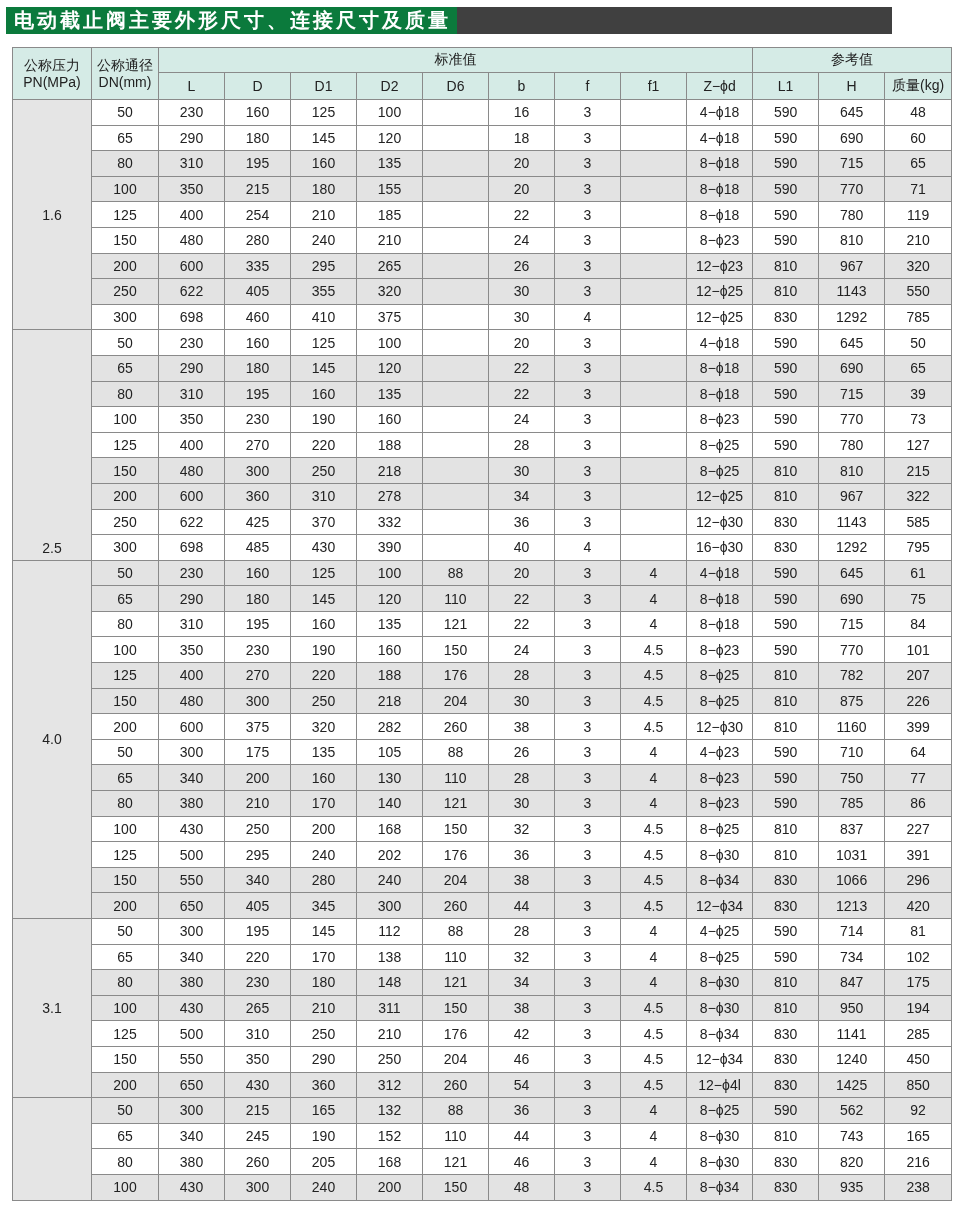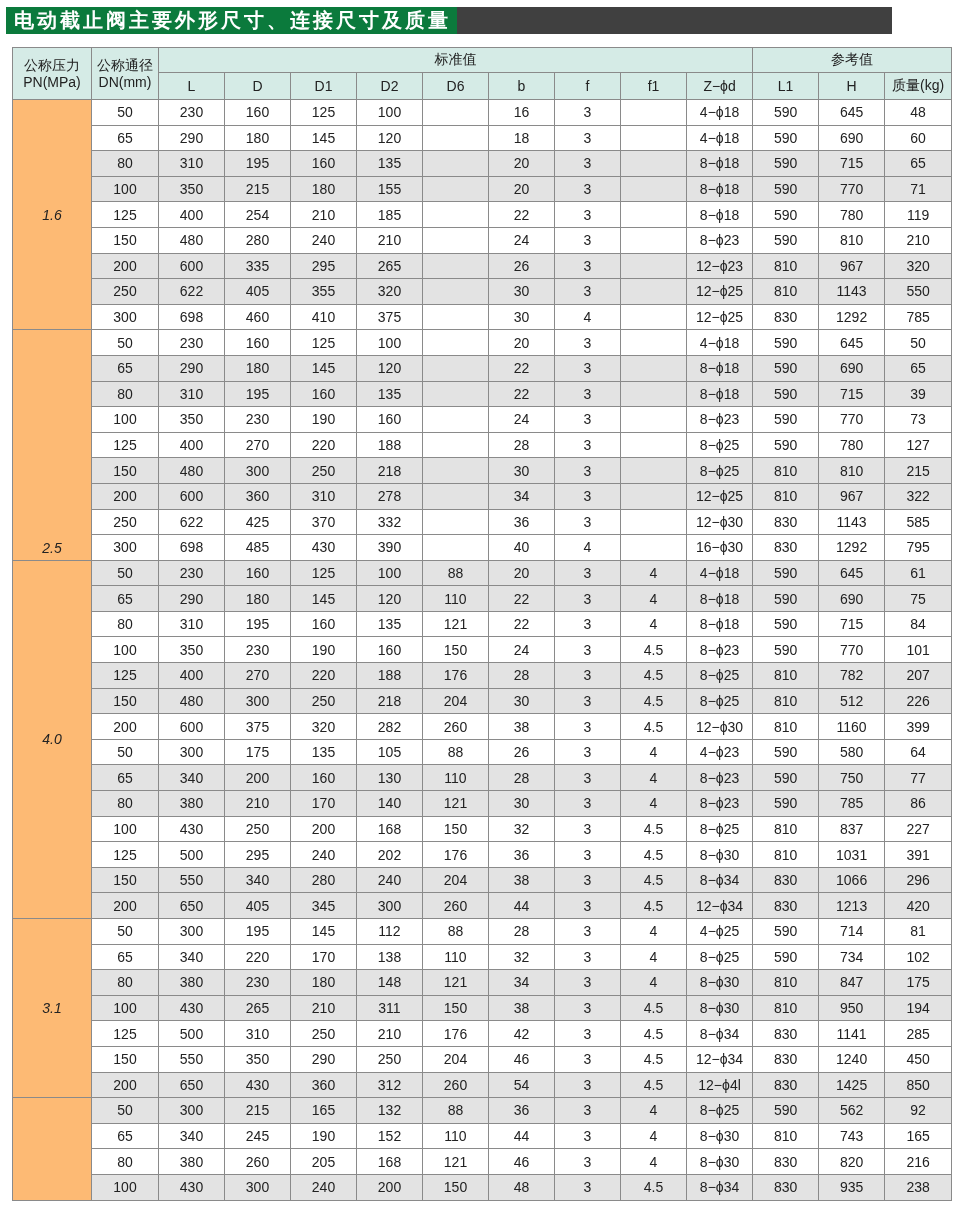--- a/index.html
+++ b/index.html
@@ -12,21 +12,21 @@
                padding: 0 6px 0 8px; letter-spacing: 3px;
                font-family: "DejaVu Sans", sans-serif; white-space: nowrap; }
   table.spec { position: absolute; left: 12px; top: 47px; width: 939px;
                border-collapse: collapse; table-layout: fixed; font-size: 14px; }
   table.spec td, table.spec th { border: 1px solid #8a8a8a; text-align: center;
                height: 24.6px; padding: 0; font-weight: normal; white-space: nowrap; }
   table.spec thead th { background: #d5ebe6; color: #222; }
   table.spec thead th.cn { font-size: 14px; line-height: 17px; }
   table.spec thead tr.h1 th { height: 24px; }
   table.spec thead tr.h2 th { height: 26px; }
-  table.spec tbody td.pn { background: #fdba74; font-style: italic; }
+  table.spec tbody td.pn { background: #e5e5e5; }
   table.spec tbody tr.shade td.v { background: #e3e3e3; }
   table.spec tbody tr.plain td.v { background: #ffffff; }
 </style>
 </head>
 <body>
 
 <div class="title-bar">
   <div class="title-box">电动截止阀主要外形尺寸、连接尺寸及质量</div>
 </div>
 
@@ -429,21 +429,21 @@
         <td class="v">480</td>
         <td class="v">300</td>
         <td class="v">250</td>
         <td class="v">218</td>
         <td class="v">204</td>
         <td class="v">30</td>
         <td class="v">3</td>
         <td class="v">4.5</td>
         <td class="v">8−ϕ25</td>
         <td class="v">810</td>
-        <td class="v">512</td>
+        <td class="v">875</td>
         <td class="v">226</td>
       </tr>
       <tr class="plain">
         <td class="v">200</td>
         <td class="v">600</td>
         <td class="v">375</td>
         <td class="v">320</td>
         <td class="v">282</td>
         <td class="v">260</td>
         <td class="v">38</td>
@@ -459,21 +459,21 @@
         <td class="v">300</td>
         <td class="v">175</td>
         <td class="v">135</td>
         <td class="v">105</td>
         <td class="v">88</td>
         <td class="v">26</td>
         <td class="v">3</td>
         <td class="v">4</td>
         <td class="v">4−ϕ23</td>
         <td class="v">590</td>
-        <td class="v">580</td>
+        <td class="v">710</td>
         <td class="v">64</td>
       </tr>
       <tr class="shade">
         <td class="v">65</td>
         <td class="v">340</td>
         <td class="v">200</td>
         <td class="v">160</td>
         <td class="v">130</td>
         <td class="v">110</td>
         <td class="v">28</td>

